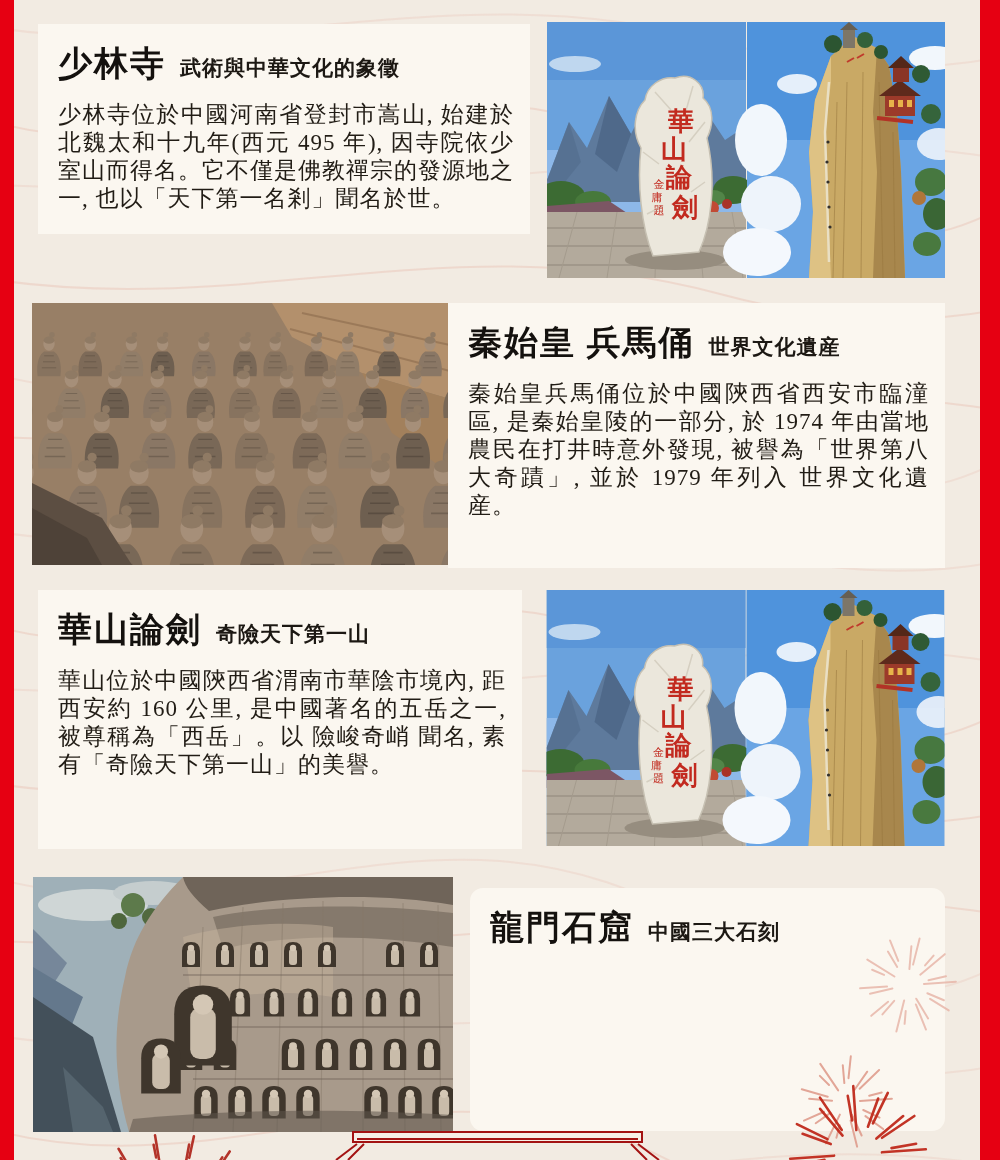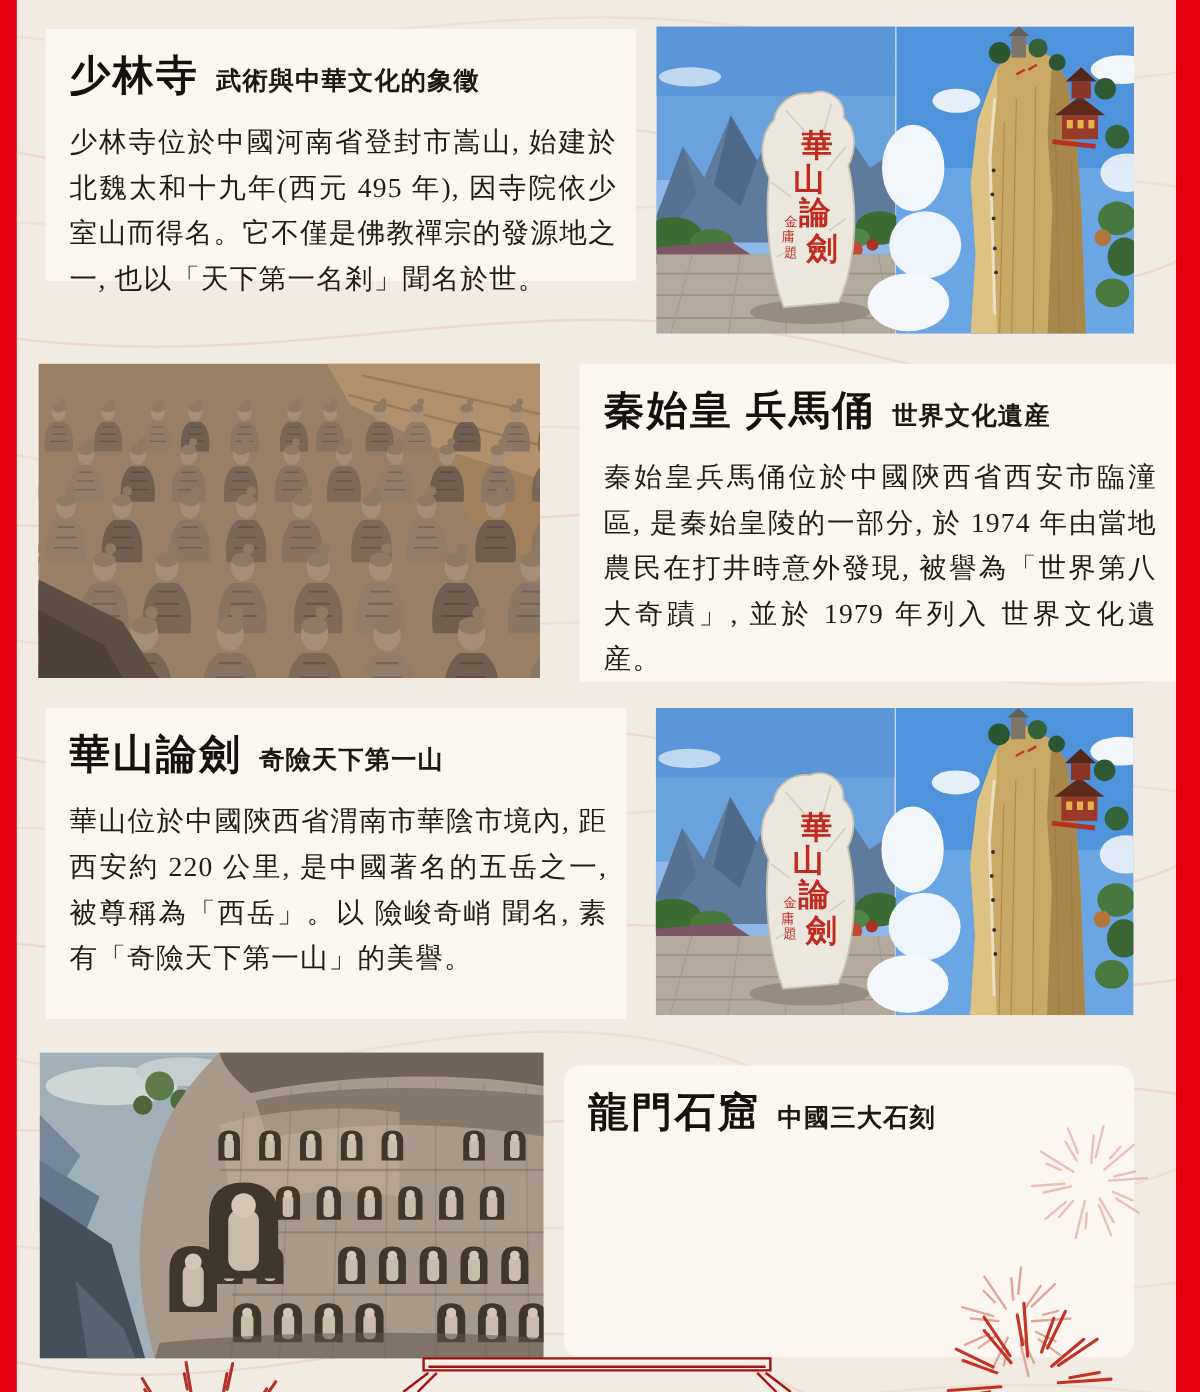--- a/index.html
+++ b/index.html
@@ -12,21 +12,21 @@
   .deco{pointer-events:none;}
   .strip{position:absolute;top:0;height:1160px;background:#e60012;}
   .strip-left{left:0;width:14px;}
   .strip-right{right:0;width:20px;}
   .card{
     position:absolute;background:#fbf7f0;box-sizing:border-box;
     padding:16px 16px 0 20px;color:#1b1713;
   }
   .head{margin:0;font-size:34px;line-height:48px;font-weight:700;letter-spacing:2px;color:#14110e;white-space:nowrap;}
   .subtitle{font-size:21px;margin-left:14px;letter-spacing:1px;font-weight:700;color:#1c1813;}
-  .body-text{margin:9px 0 0;font-size:23px;line-height:38px;letter-spacing:1px;color:#211c15;text-align:justify;}
+  .body-text{margin:9px 0 0;font-size:23px;line-height:28px;letter-spacing:1px;color:#211c15;text-align:justify;}
   .photo{position:absolute;display:block;}
   .hidden-defs{position:absolute;width:0;height:0;overflow:hidden;}
 </style>
 </head>
 <body>
 
 <div class="page">
 
   <svg id="waves" class="bg">
       <path d="M-80,-70 C220,-56 430,-64 720,-98 S1140,-44 1180,-52" fill="none" stroke="#ecd3c8" stroke-width="2" opacity="0.8"></path>
@@ -263,28 +263,28 @@
     <h2 class="head"><span>少林寺</span><span class="subtitle">武術與中華文化的象徵</span></h2>
     <p class="body-text">少林寺位於中國河南省登封市嵩山, 始建於北魏太和十九年(西元 495 年), 因寺院依少室山而得名。它不僅是佛教禪宗的發源地之一, 也以「天下第一名剎」聞名於世。</p>
   </section>
   <svg class="photo" style="left:547px;top:22px;" width="398" height="256" viewBox="0 0 398 256">
       <use href="#sym-huashan"></use>
     </svg>
 
   <svg class="photo" style="left:32px;top:303px;" width="418" height="262" viewBox="0 0 418 262">
       <use href="#sym-terracotta"></use>
     </svg>
-  <section class="card" style="left:483px;top:303px;width:497px;height:265px;">
+  <section class="card" style="left:448px;top:303px;width:497px;height:265px;">
     <h2 class="head"><span>秦始皇 兵馬俑</span><span class="subtitle">世界文化遺産</span></h2>
     <p class="body-text">秦始皇兵馬俑位於中國陝西省西安市臨潼區, 是秦始皇陵的一部分, 於 1974 年由當地農民在打井時意外發現, 被譽為「世界第八大奇蹟」, 並於 1979 年列入 世界文化遺産。</p>
   </section>
 
   <section class="card" style="left:38px;top:590px;width:484px;height:259px;">
     <h2 class="head"><span>華山論劍</span><span class="subtitle">奇險天下第一山</span></h2>
-    <p class="body-text">華山位於中國陝西省渭南市華陰市境內, 距西安約 220 公里, 是中國著名的五岳之一, 被尊稱為「西岳」。以 險峻奇峭 聞名, 素有「奇險天下第一山」的美譽。</p>
+    <p class="body-text">華山位於中國陝西省渭南市華陰市境內, 距西安約 160 公里, 是中國著名的五岳之一, 被尊稱為「西岳」。以 險峻奇峭 聞名, 素有「奇險天下第一山」的美譽。</p>
   </section>
   <svg class="photo" style="left:546px;top:590px;" width="399" height="256" viewBox="0 0 398 256">
       <use href="#sym-huashan"></use>
     </svg>
 
   <svg class="photo" style="left:33px;top:877px;" width="420" height="255" viewBox="0 0 420 255">
       <use href="#sym-longmen"></use>
     </svg>
   <section class="card" style="left:470px;top:888px;width:475px;height:243px;border-radius:13px;">
     <h2 class="head"><span>龍門石窟</span><span class="subtitle">中國三大石刻</span></h2>

